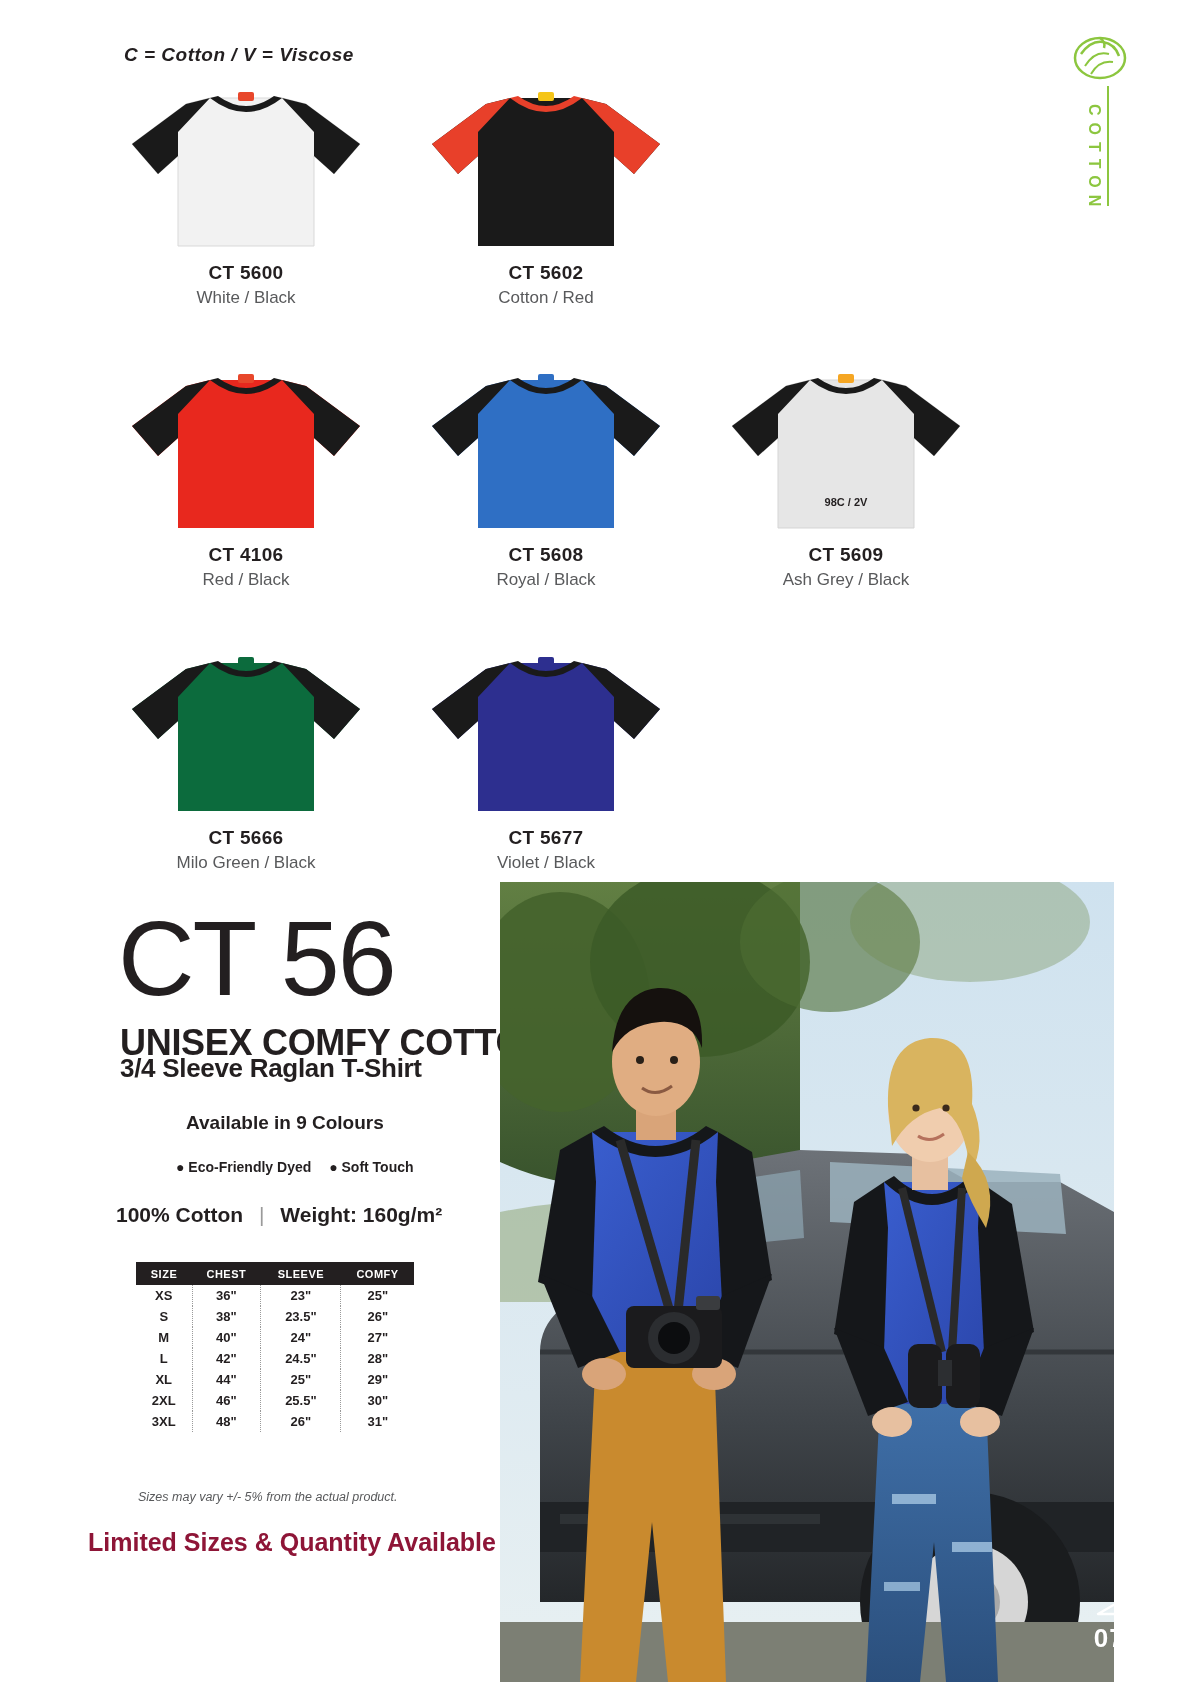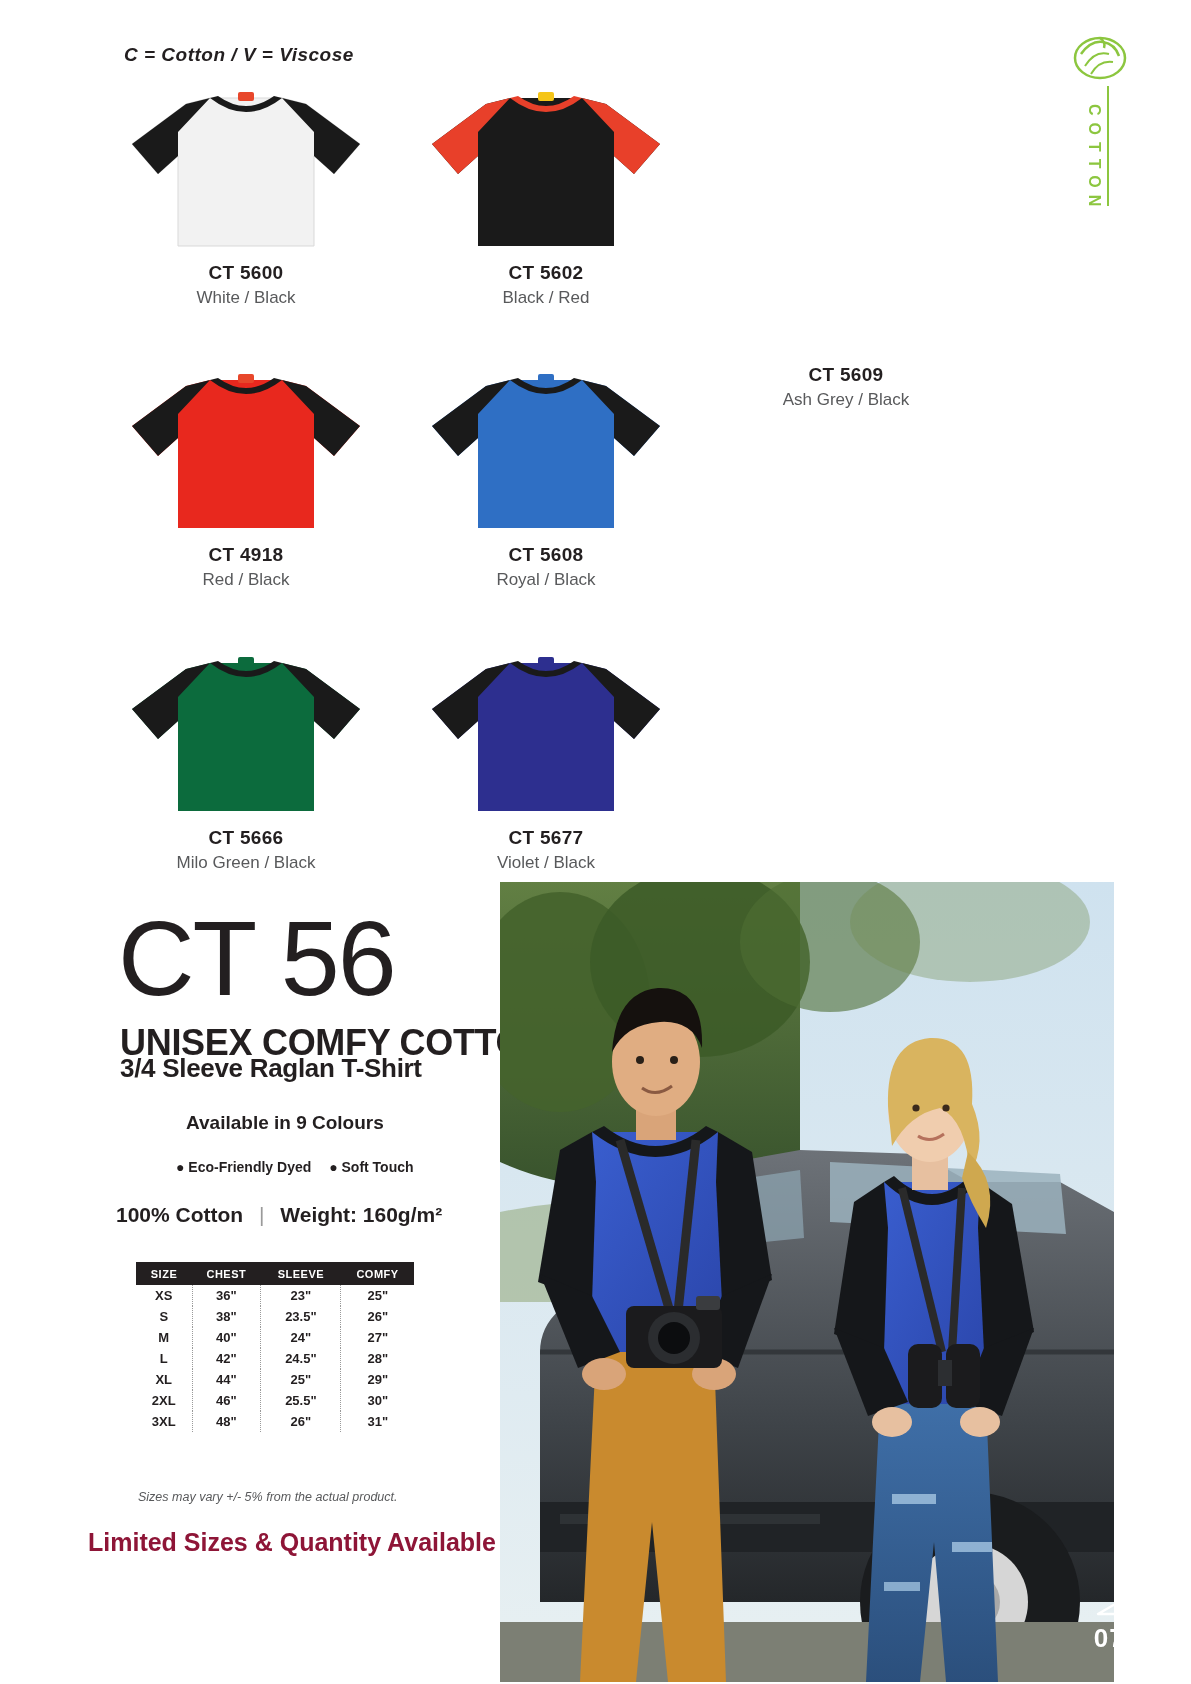--- a/index.html
+++ b/index.html
@@ -242,55 +242,65 @@
       <div class="shirt-wrap">
         <svg class="tee" viewBox="0 0 264 180">
           <path d="M96 16 L72 22 L18 62 L44 92 L64 74 L64 164 L200 164 L200 74 L220 92 L246 62 L192 22 L168 16 Z" fill="#1a1a1a"></path>
           <path d="M96 16 L72 22 L18 62 L44 92 L64 74 L64 50 Z" fill="#e8402a"></path>
           <path d="M168 16 L192 22 L246 62 L220 92 L200 74 L200 50 Z" fill="#e8402a"></path>
           <path d="M96 16 Q132 44 168 16 L160 14 Q132 34 104 14 Z" fill="#e8402a"></path>
           <rect x="124" y="10" width="16" height="9" rx="2" fill="#f5c518"></rect>
         </svg>
       </div>
       <div class="code">CT 5602</div>
-      <div class="cname">Black / Red</div>
+      <div class="cname">Cotton / Red</div>
     </div>
 
   </div>
 
   <div class="row" style="margin-top:56px;">
     <div class="cell">
       <div class="shirt-wrap">
         <svg class="tee" viewBox="0 0 264 180">
           <path d="M96 16 L72 22 L18 62 L44 92 L64 74 L64 164 L200 164 L200 74 L220 92 L246 62 L192 22 L168 16 Z" fill="#e8281e"></path>
           <path d="M96 16 L72 22 L18 62 L44 92 L64 74 L64 50 Z" fill="#1a1a1a"></path>
           <path d="M168 16 L192 22 L246 62 L220 92 L200 74 L200 50 Z" fill="#1a1a1a"></path>
           <path d="M96 16 Q132 44 168 16 L160 14 Q132 34 104 14 Z" fill="#1a1a1a"></path>
           <rect x="124" y="10" width="16" height="9" rx="2" fill="#e8472b"></rect>
         </svg>
       </div>
-      <div class="code">CT 4918</div>
+      <div class="code">CT 4106</div>
       <div class="cname">Red / Black</div>
     </div>
 
     <div class="cell">
       <div class="shirt-wrap">
         <svg class="tee" viewBox="0 0 264 180">
           <path d="M96 16 L72 22 L18 62 L44 92 L64 74 L64 164 L200 164 L200 74 L220 92 L246 62 L192 22 L168 16 Z" fill="#2f6fc4"></path>
           <path d="M96 16 L72 22 L18 62 L44 92 L64 74 L64 50 Z" fill="#1a1a1a"></path>
           <path d="M168 16 L192 22 L246 62 L220 92 L200 74 L200 50 Z" fill="#1a1a1a"></path>
           <path d="M96 16 Q132 44 168 16 L160 14 Q132 34 104 14 Z" fill="#1a1a1a"></path>
           <rect x="124" y="10" width="16" height="9" rx="2" fill="#2f6fc4"></rect>
         </svg>
       </div>
       <div class="code">CT 5608</div>
       <div class="cname">Royal / Black</div>
     </div>
 
     <div class="cell">
+      <div class="shirt-wrap">
+        <svg class="tee" viewBox="0 0 264 180">
+          <path d="M96 16 L72 22 L18 62 L44 92 L64 74 L64 164 L200 164 L200 74 L220 92 L246 62 L192 22 L168 16 Z" fill="#e6e6e6" stroke="#d5d5d5" stroke-width="1"></path>
+          <path d="M96 16 L72 22 L18 62 L44 92 L64 74 L64 50 Z" fill="#1a1a1a"></path>
+          <path d="M168 16 L192 22 L246 62 L220 92 L200 74 L200 50 Z" fill="#1a1a1a"></path>
+          <path d="M96 16 Q132 44 168 16 L160 14 Q132 34 104 14 Z" fill="#1a1a1a"></path>
+          <rect x="124" y="10" width="16" height="9" rx="2" fill="#f5a623"></rect>
+          <text x="132" y="142" font-family="Liberation Sans, sans-serif" font-size="11" font-weight="bold" fill="#231f20" text-anchor="middle">98C / 2V</text>
+        </svg>
+      </div>
       <div class="code">CT 5609</div>
       <div class="cname">Ash Grey / Black</div>
     </div>
   </div>
 
   <div class="row" style="margin-top:56px;">
 
     <div class="cell">
       <div class="shirt-wrap">
         <svg class="tee" viewBox="0 0 264 180">

